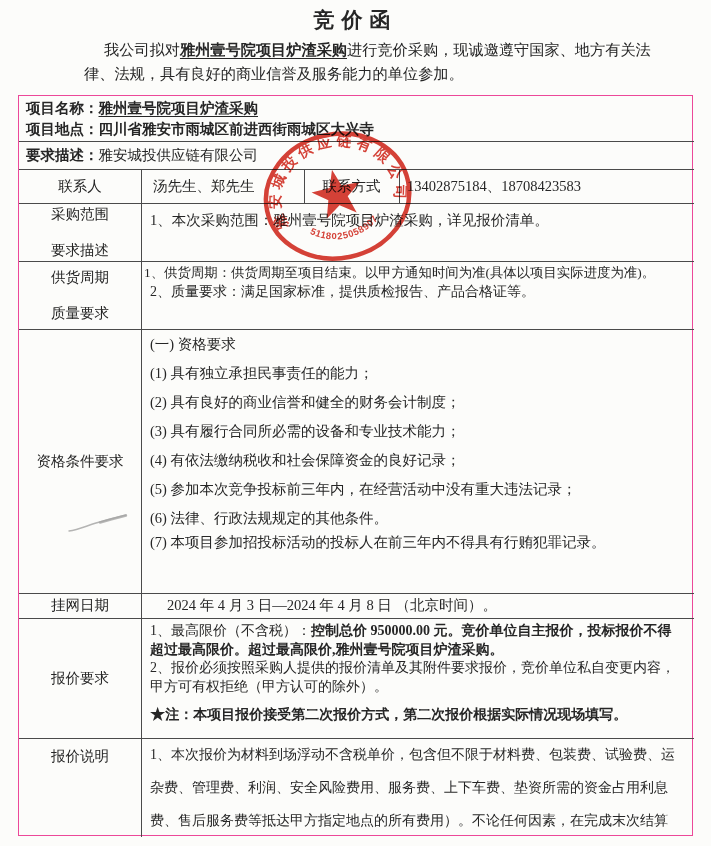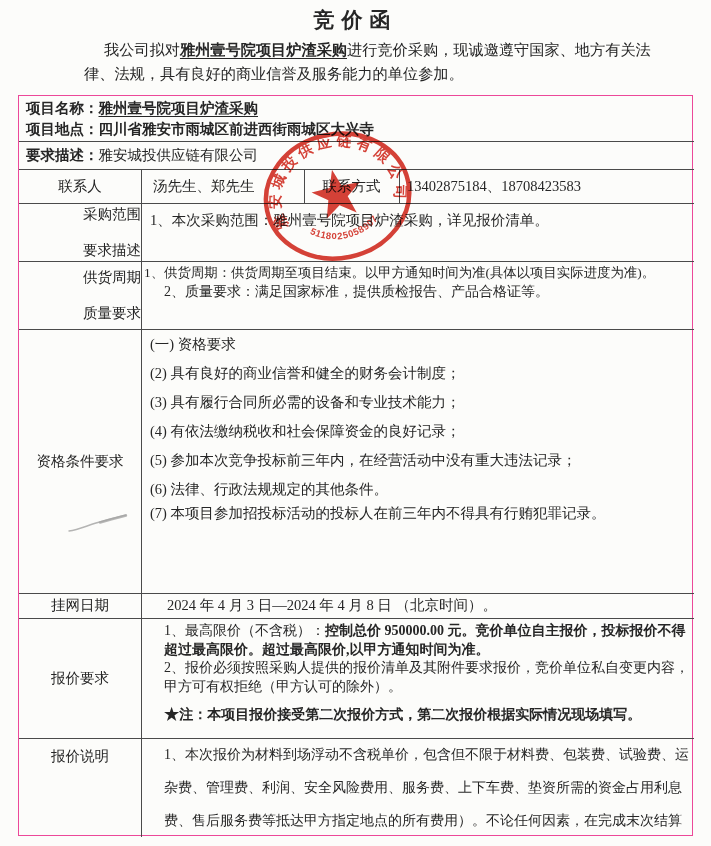--- a/index.html
+++ b/index.html
@@ -21,24 +21,24 @@
   
   .bid-table{
     left:18px;top:95px;width:675px;height:741px;
     border:1px solid #ec4899;font-size:14.5px;
   }
   .hline{position:absolute;left:0;width:675px;height:1px;background:#4a4a4a;}
   .vline{position:absolute;width:1px;background:#4a4a4a;}
   .cell{position:absolute;box-sizing:border-box;}
   .cc{display:flex;align-items:center;justify-content:center;text-align:center;}
   .cl{display:flex;align-items:center;}
-  .label-col{flex-direction:column;gap:17px;align-items:flex-end;}
+  .label-col{flex-direction:column;gap:17px;}
   .line{white-space:nowrap;}
   .tight{font-size:13.4px;letter-spacing:0;}
-  .fs14{font-size:14px;margin-left:14px;}
+  .fs14{font-size:14px;}
   .qual-line{line-height:29px;white-space:nowrap;}
   .qual-last{line-height:19px;}
   .note-star{font-size:17px;vertical-align:-1px;}
   
   .stamp{
     left:253px;top:123px;width:170px;height:150px;
     transform:rotate(-12deg);
     mix-blend-mode:multiply;opacity:.92;
   }
   .scribble{left:66px;top:508px;width:64px;height:28px;opacity:.55;}
@@ -110,20 +110,21 @@
   <div class="cell" style="left:122px;top:165px;width:553px;height:68px;padding:2px 0 0 3px;">
     <div class="line tight" style="line-height:19px;">1、供货周期：供货周期至项目结束。以甲方通知时间为准(具体以项目实际进度为准)。</div>
     <div class="line fs14" style="line-height:19px;padding-left:6px;">2、质量要求：满足国家标准，提供质检报告、产品合格证等。</div>
   </div>
 
   <div class="cell cc" style="left:0;top:233px;width:122px;height:264px;">
     <span>资格条件要求</span>
   </div>
   <div class="cell" style="left:122px;top:233px;width:553px;height:264px;padding:1px 0 0 9px;">
     <div class="qual-line">(一) 资格要求</div>
+    <div class="qual-line">(1) 具有独立承担民事责任的能力；</div>
     <div class="qual-line">(2) 具有良好的商业信誉和健全的财务会计制度；</div>
     <div class="qual-line">(3) 具有履行合同所必需的设备和专业技术能力；</div>
     <div class="qual-line">(4) 有依法缴纳税收和社会保障资金的良好记录；</div>
     <div class="qual-line">(5) 参加本次竞争投标前三年内，在经营活动中没有重大违法记录；</div>
     <div class="qual-line">(6) 法律、行政法规规定的其他条件。</div>
     <div class="qual-line qual-last">(7) 本项目参加招投标活动的投标人在前三年内不得具有行贿犯罪记录。</div>
   </div>
 
   <div class="cell cc" style="left:0;top:497px;width:122px;height:25px;">
     <span>挂网日期</span>
@@ -132,21 +133,21 @@
     <span class="line">2024 年 4 月 3 日—2024 年 4 月 8 日 （北京时间）。</span>
   </div>
 
   <div class="cell cc" style="left:0;top:522px;width:122px;height:120px;">
     <span>报价要求</span>
   </div>
   <div class="cell fs14" style="left:122px;top:522px;width:553px;height:120px;padding:4px 0 0 9px;">
     <div class="line" style="line-height:18.5px;">
       <span>1、最高限价（不含税）：</span><span class="b">控制总价 950000.00 元。竞价单位自主报价，投标报价不得</span>
     </div>
-    <div class="line b" style="line-height:18.5px;">超过最高限价。超过最高限价,以甲方通知时间为准。</div>
+    <div class="line b" style="line-height:18.5px;">超过最高限价。超过最高限价,雅州壹号院项目炉渣采购。</div>
     <div class="line" style="line-height:18.5px;">2、报价必须按照采购人提供的报价清单及其附件要求报价，竞价单位私自变更内容，</div>
     <div class="line" style="line-height:18.5px;">甲方可有权拒绝（甲方认可的除外）。</div>
     <div class="line b" style="line-height:18px;margin-top:10px;">
       <span class="note-star">★</span><span>注：本项目报价接受第二次报价方式，第二次报价根据实际情况现场填写。</span>
     </div>
   </div>
 
   <div class="cell" style="left:0;top:642px;width:122px;height:99px;padding-top:9px;text-align:center;">
     <span>报价说明</span>
   </div>

